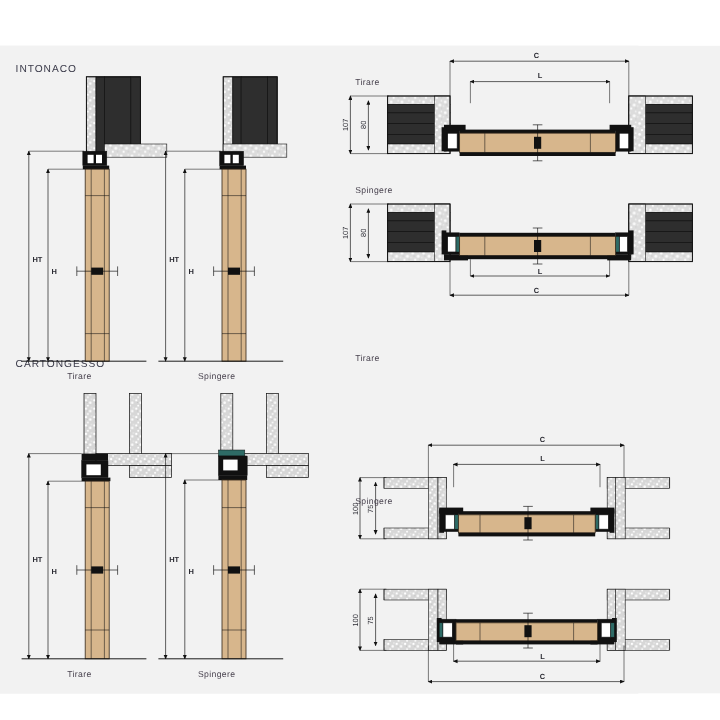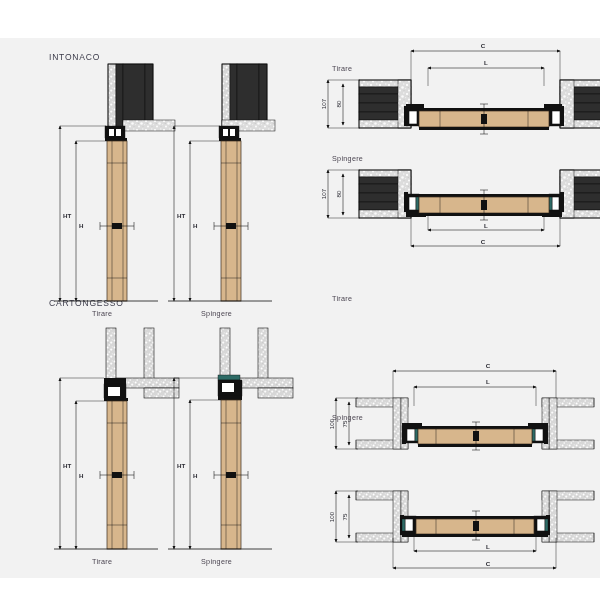--- a/index.html
+++ b/index.html
@@ -4,21 +4,20 @@
 <style>
   html,body{margin:0;padding:0;}
   body{
     width:600px;height:600px;background:#ffffff;
     font-family:"Liberation Sans", sans-serif;
     overflow:hidden;
   }
   #sheet{
     position:absolute;left:0;top:38px;width:532px;height:540px;
     background:#f2f2f2;
-    padding-left:36px;
   }
   svg{display:block;}
   .ttl{
     font-size:8.5px;fill:#3b3b4a;letter-spacing:.8px;
     font-family:"Liberation Sans", sans-serif;
   }
   .cap{
     font-size:7.2px;fill:#4a4450;letter-spacing:.3px;
     font-family:"Liberation Sans", sans-serif;
   }

